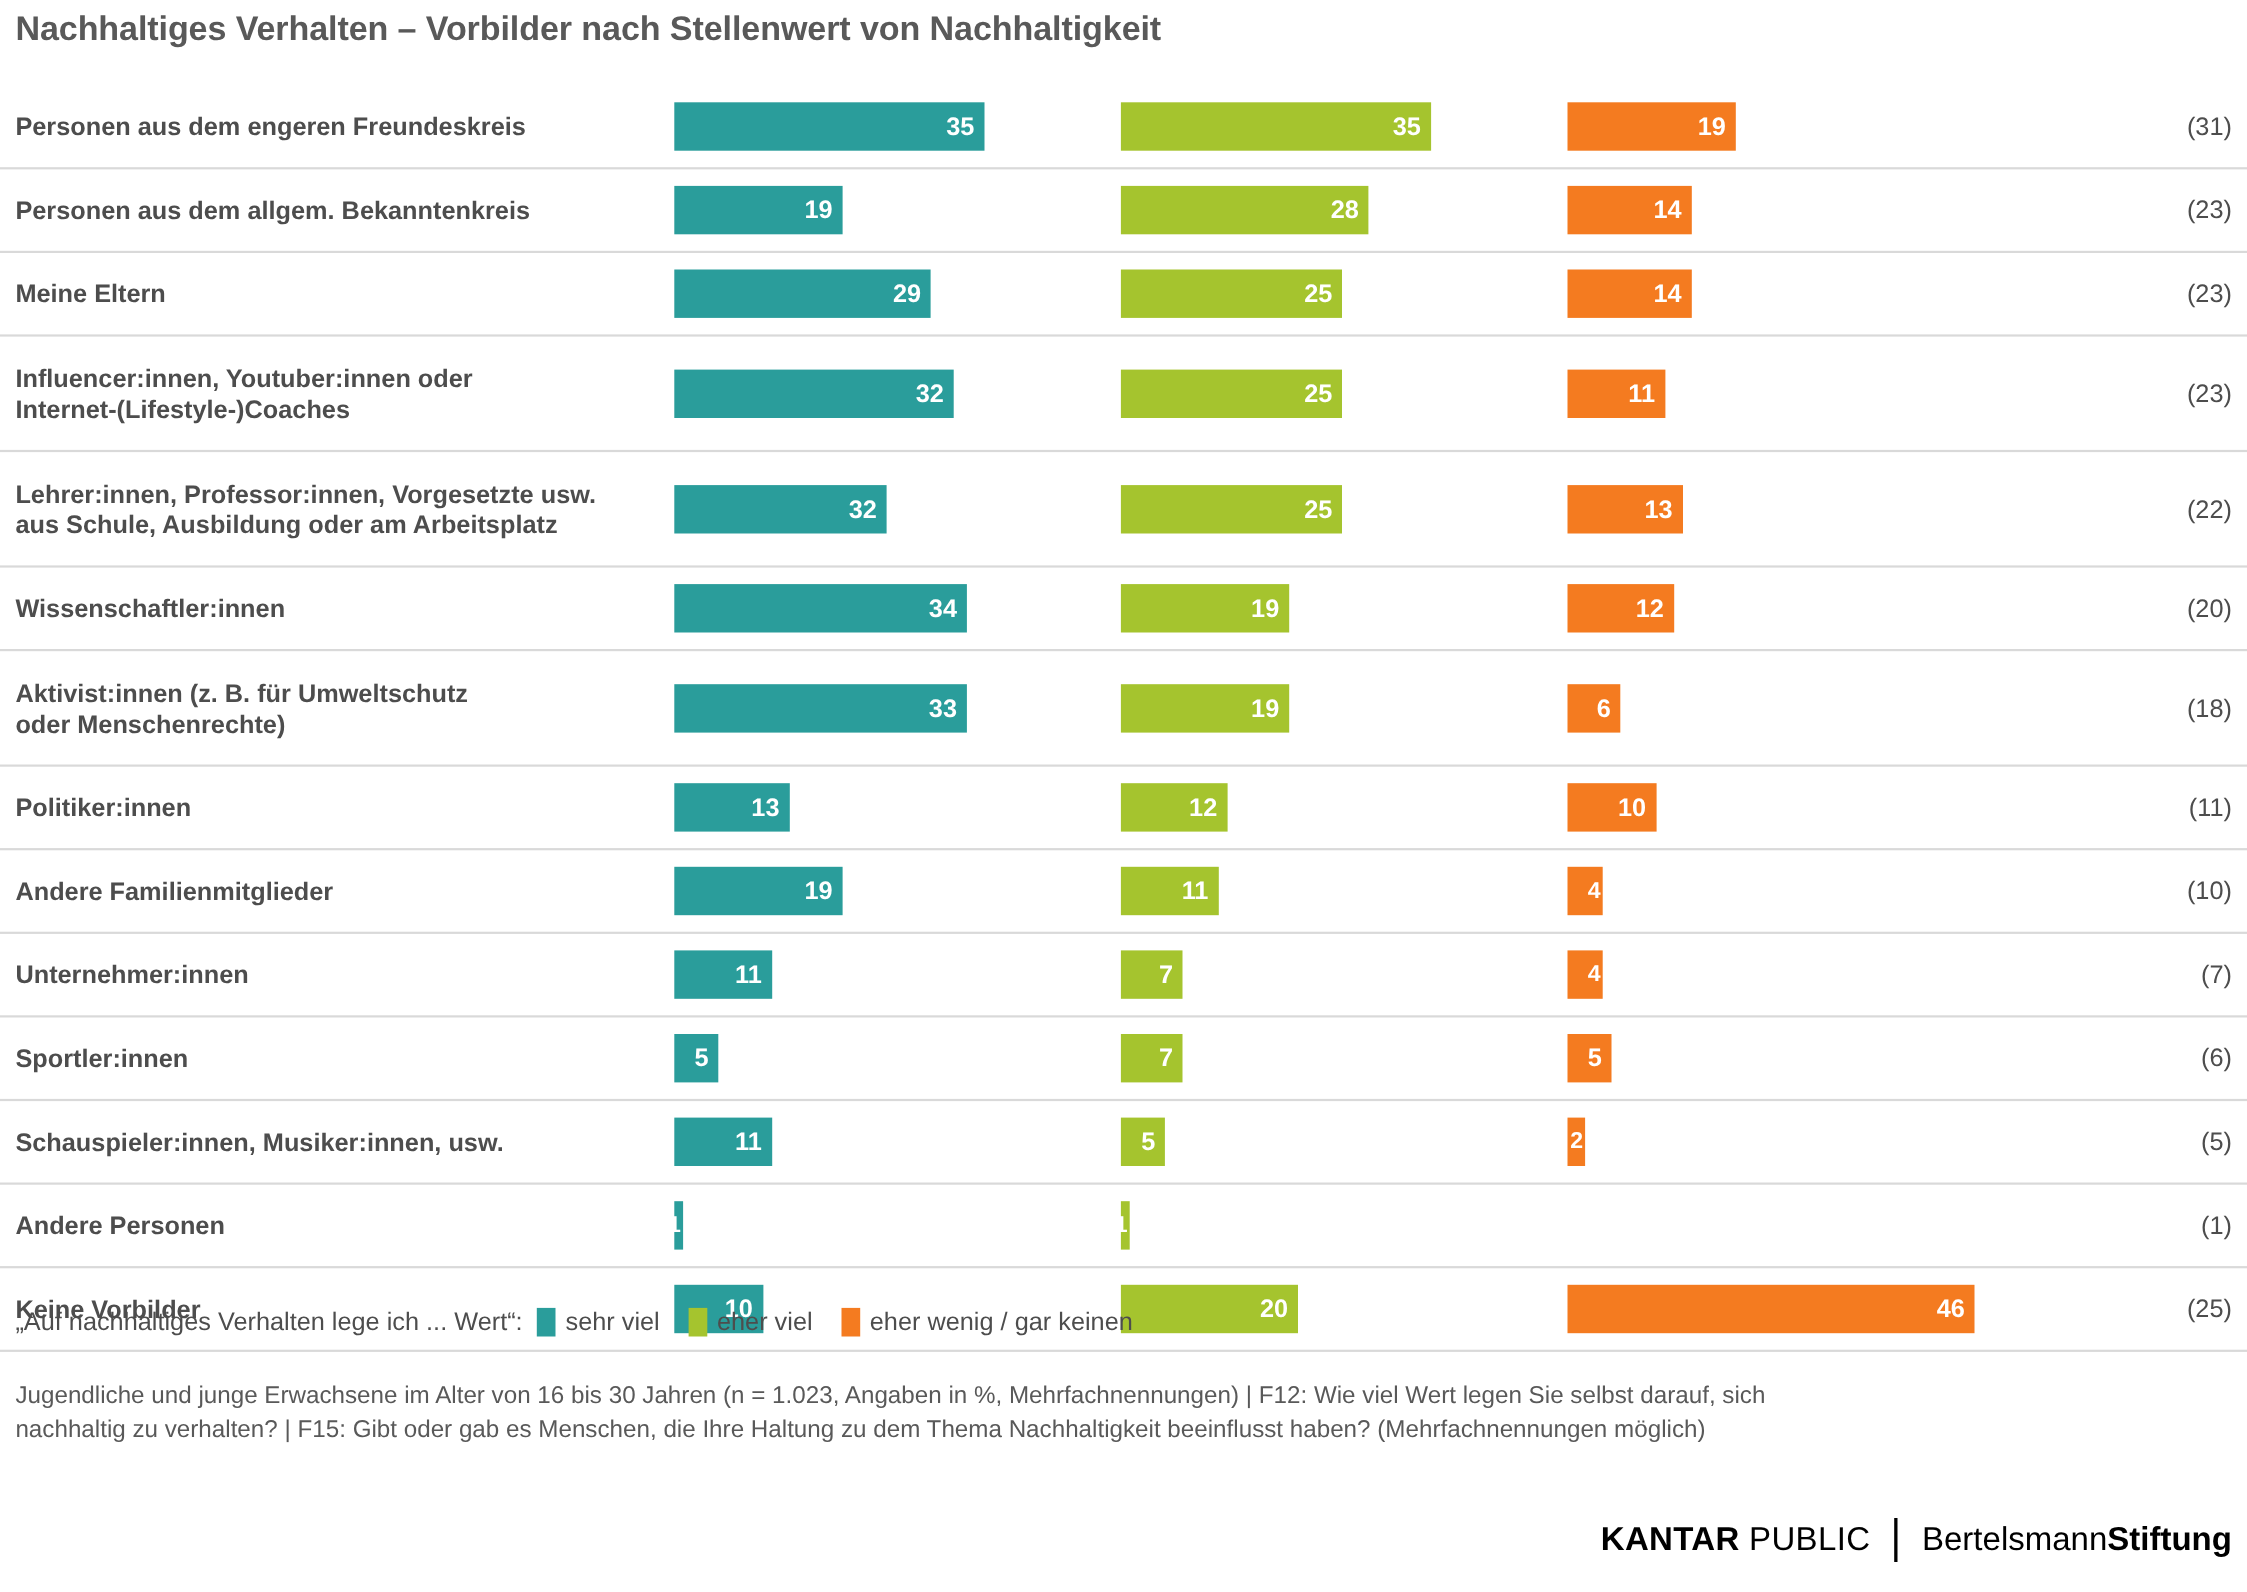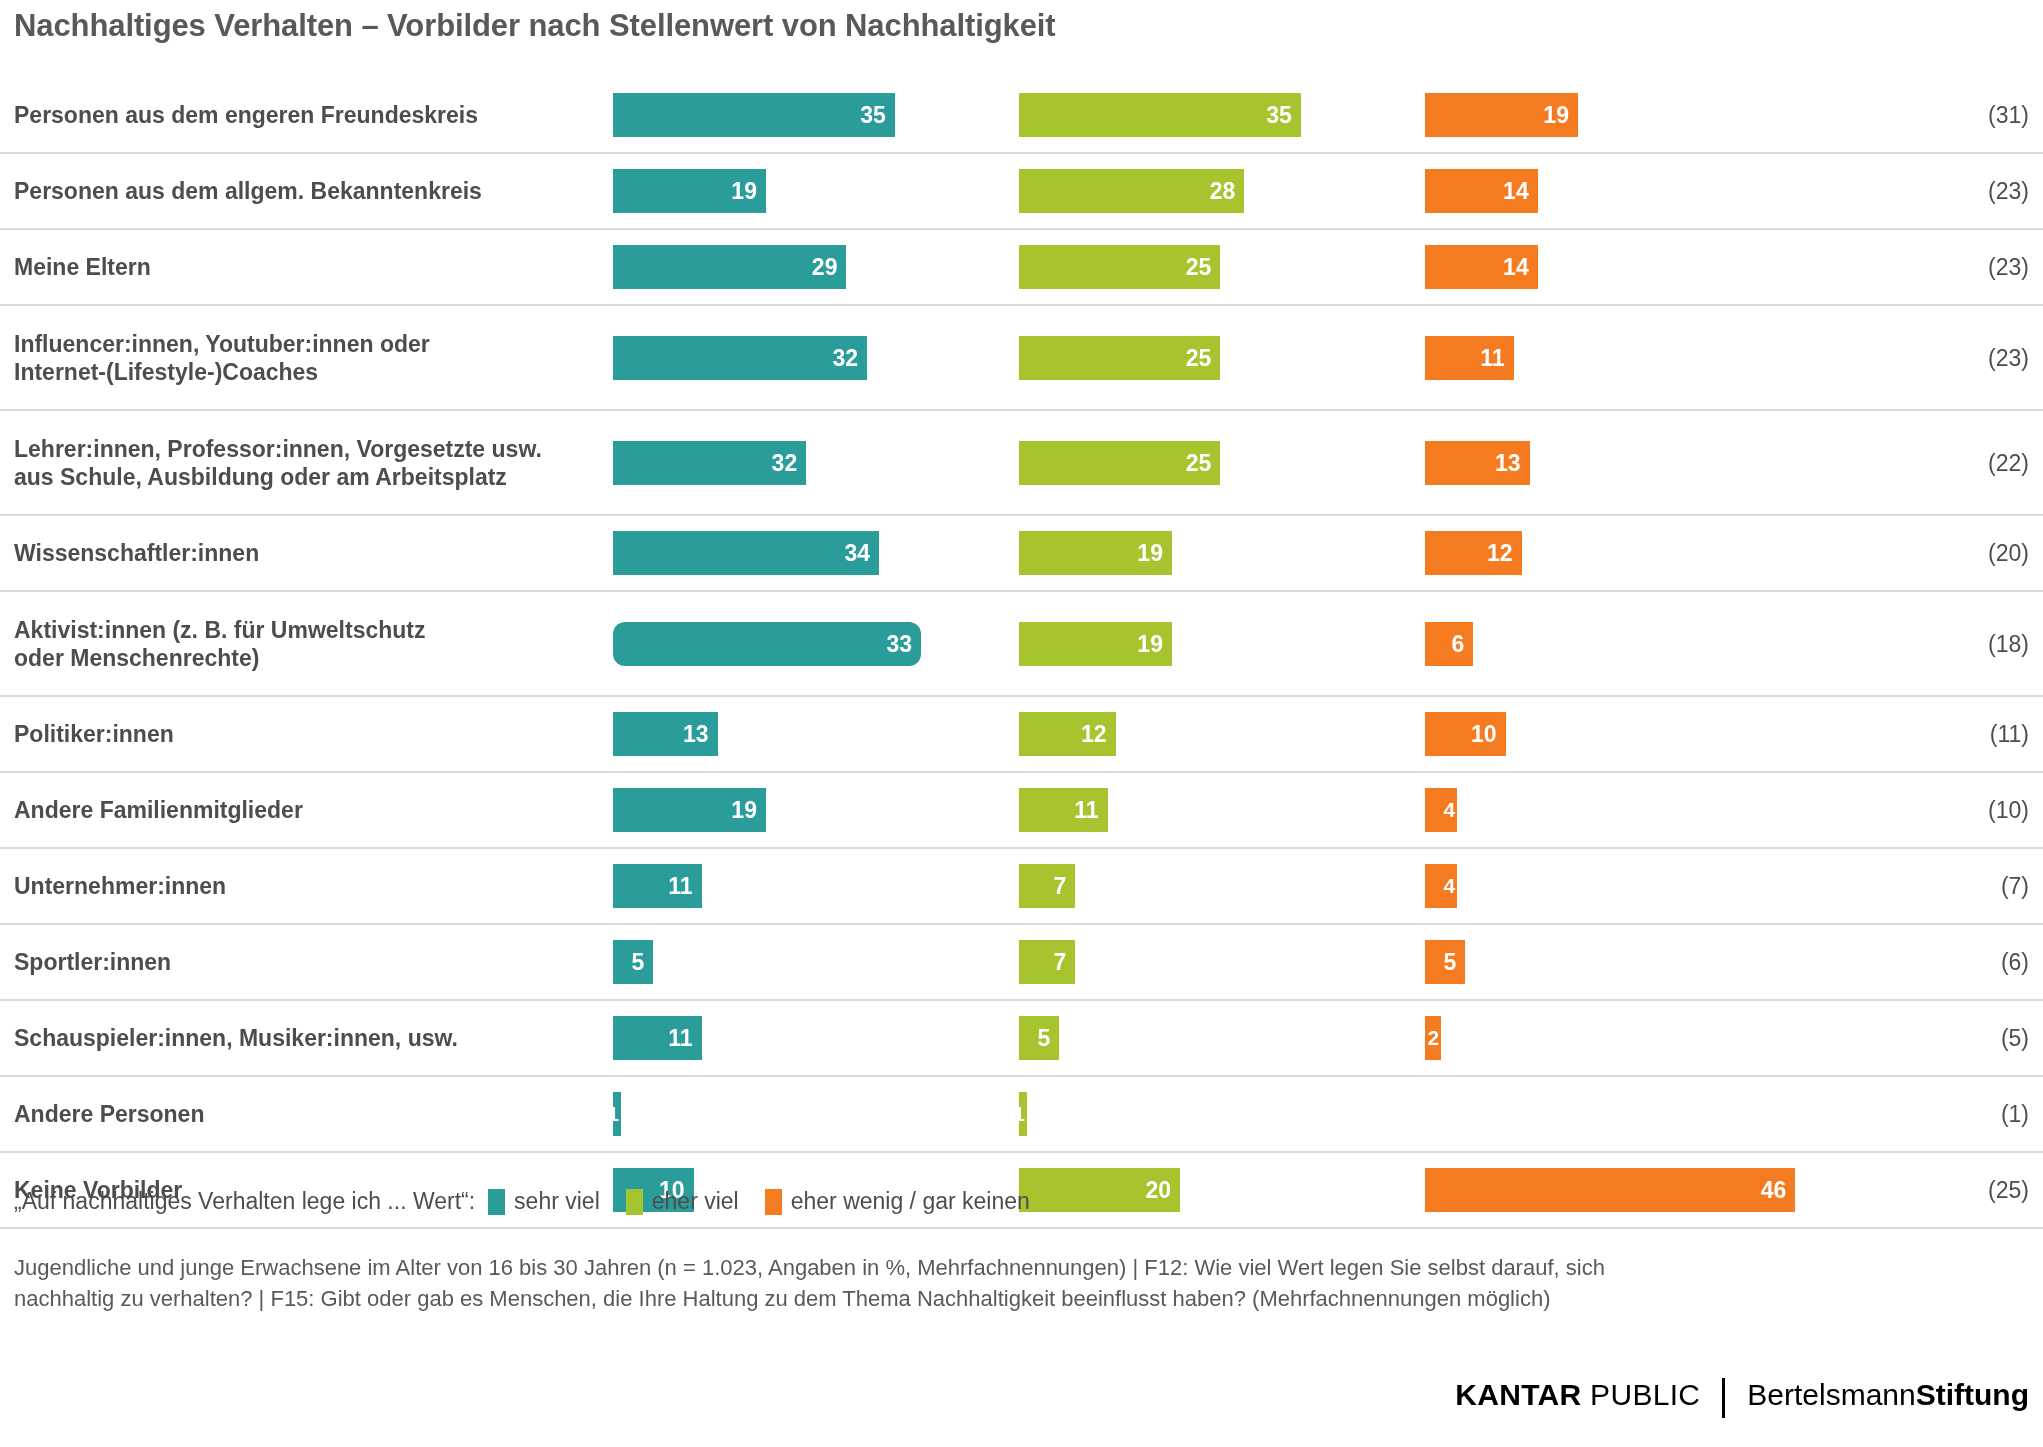--- a/index.html
+++ b/index.html
@@ -140,21 +140,21 @@
     line-height: 1.42;
     color: #595959;
   }
 
   
   #logos {
     position: absolute;
     right: 14px;
     top: 1378px;
     display: flex;
-    align-items: flex-start;
+    align-items: center;
     height: 44px;
   }
   #logo-kantar {
     font-size: 30px;
     letter-spacing: 0.3px;
     color: #000000;
     white-space: nowrap;
   }
   #logo-kantar .k-bold { font-weight: bold; }
   #logo-kantar .k-light { font-weight: normal; }
@@ -291,21 +291,21 @@
         <div class="bar bar-c" style="width: 96.6px;">
           <span class="bar-value">12</span>
         </div>
       </div>
       <div class="row-total">(20)</div>
     </div>
     <div class="row xtall">
       <div class="row-label">Aktivist:innen (z. B. für Umweltschutz
 oder Menschenrechte)</div>
       <div class="bar-group grp-a">
-        <div class="bar bar-a" style="width: 308px; border-radius: 12px;">
+        <div class="bar bar-a" style="width: 266px;">
           <span class="bar-value">33</span>
         </div>
       </div>
       <div class="bar-group grp-b">
         <div class="bar bar-b" style="width: 152.95px;">
           <span class="bar-value">19</span>
         </div>
       </div>
       <div class="bar-group grp-c">
         <div class="bar bar-c" style="width: 48.3px;">

